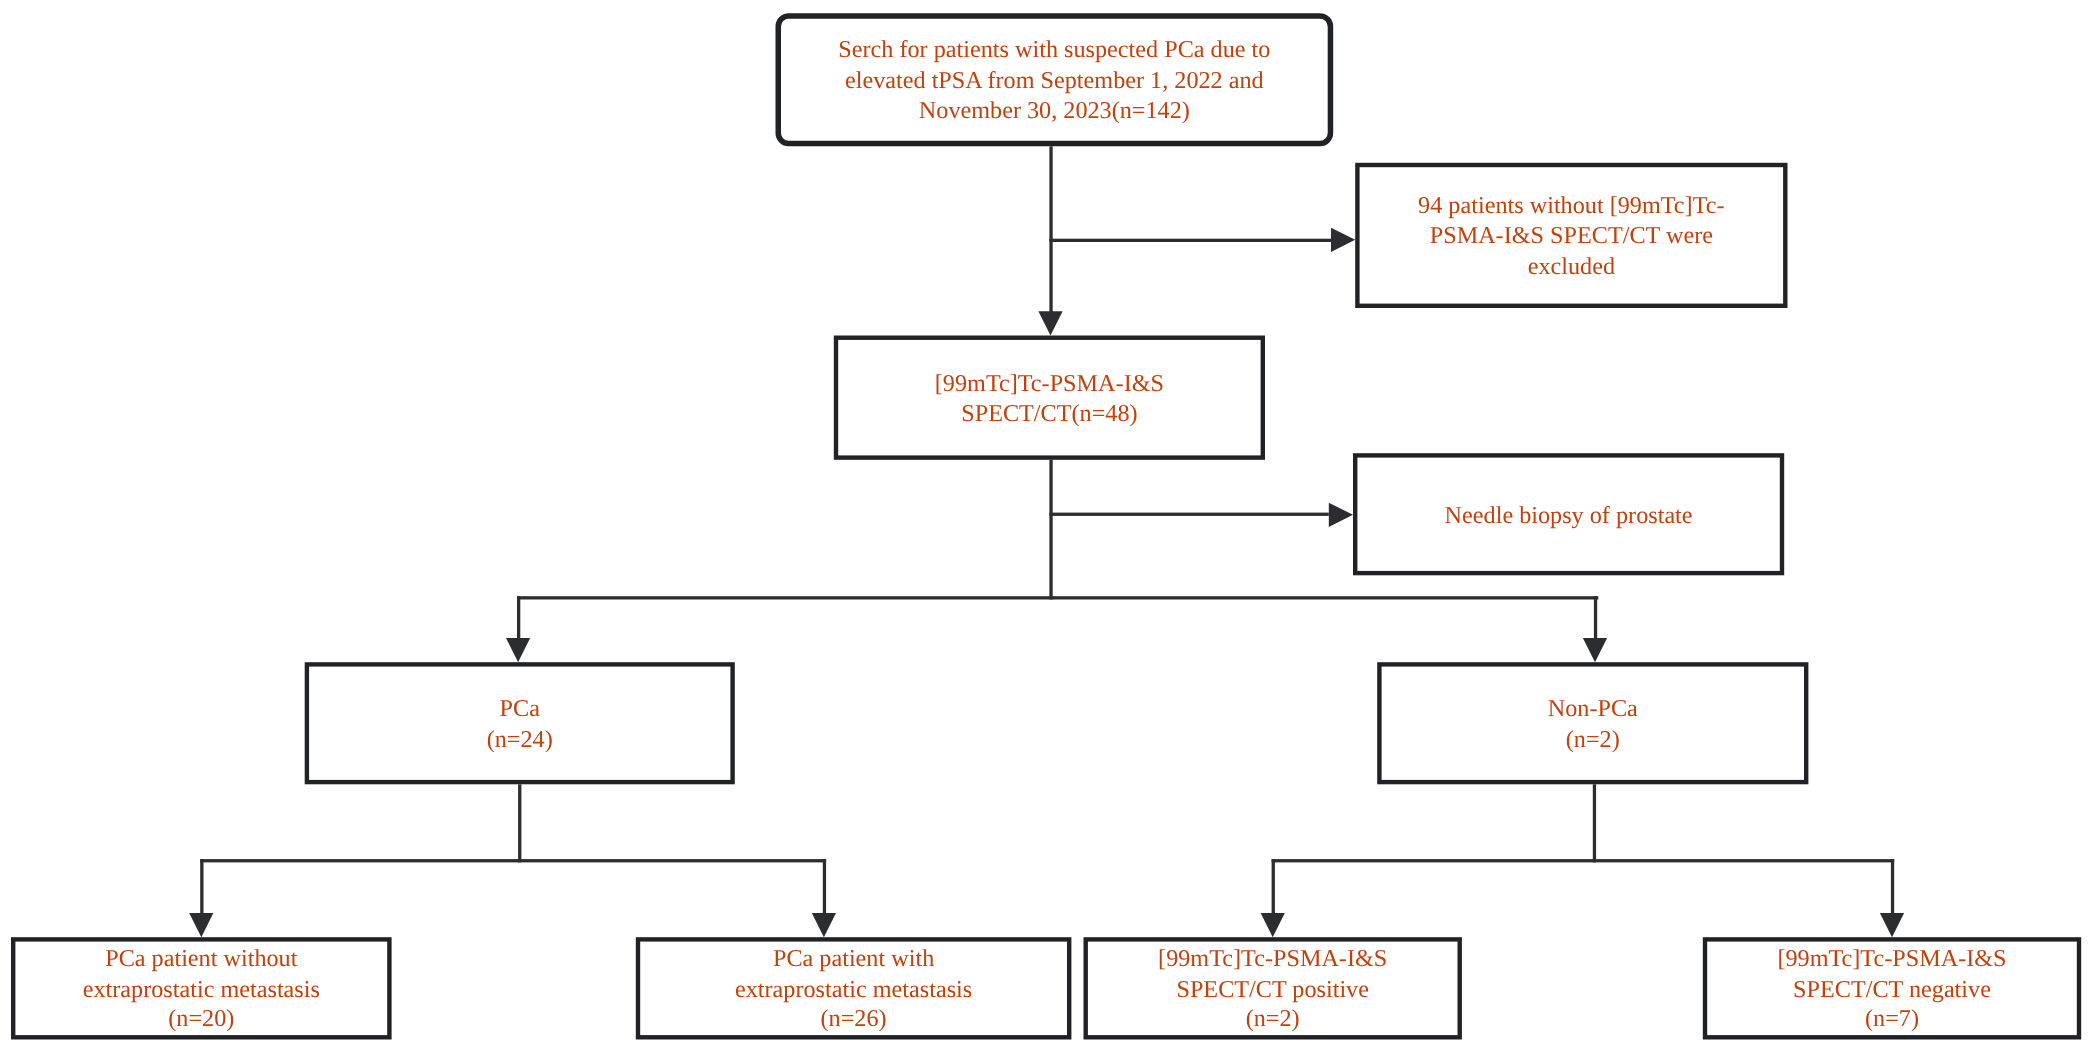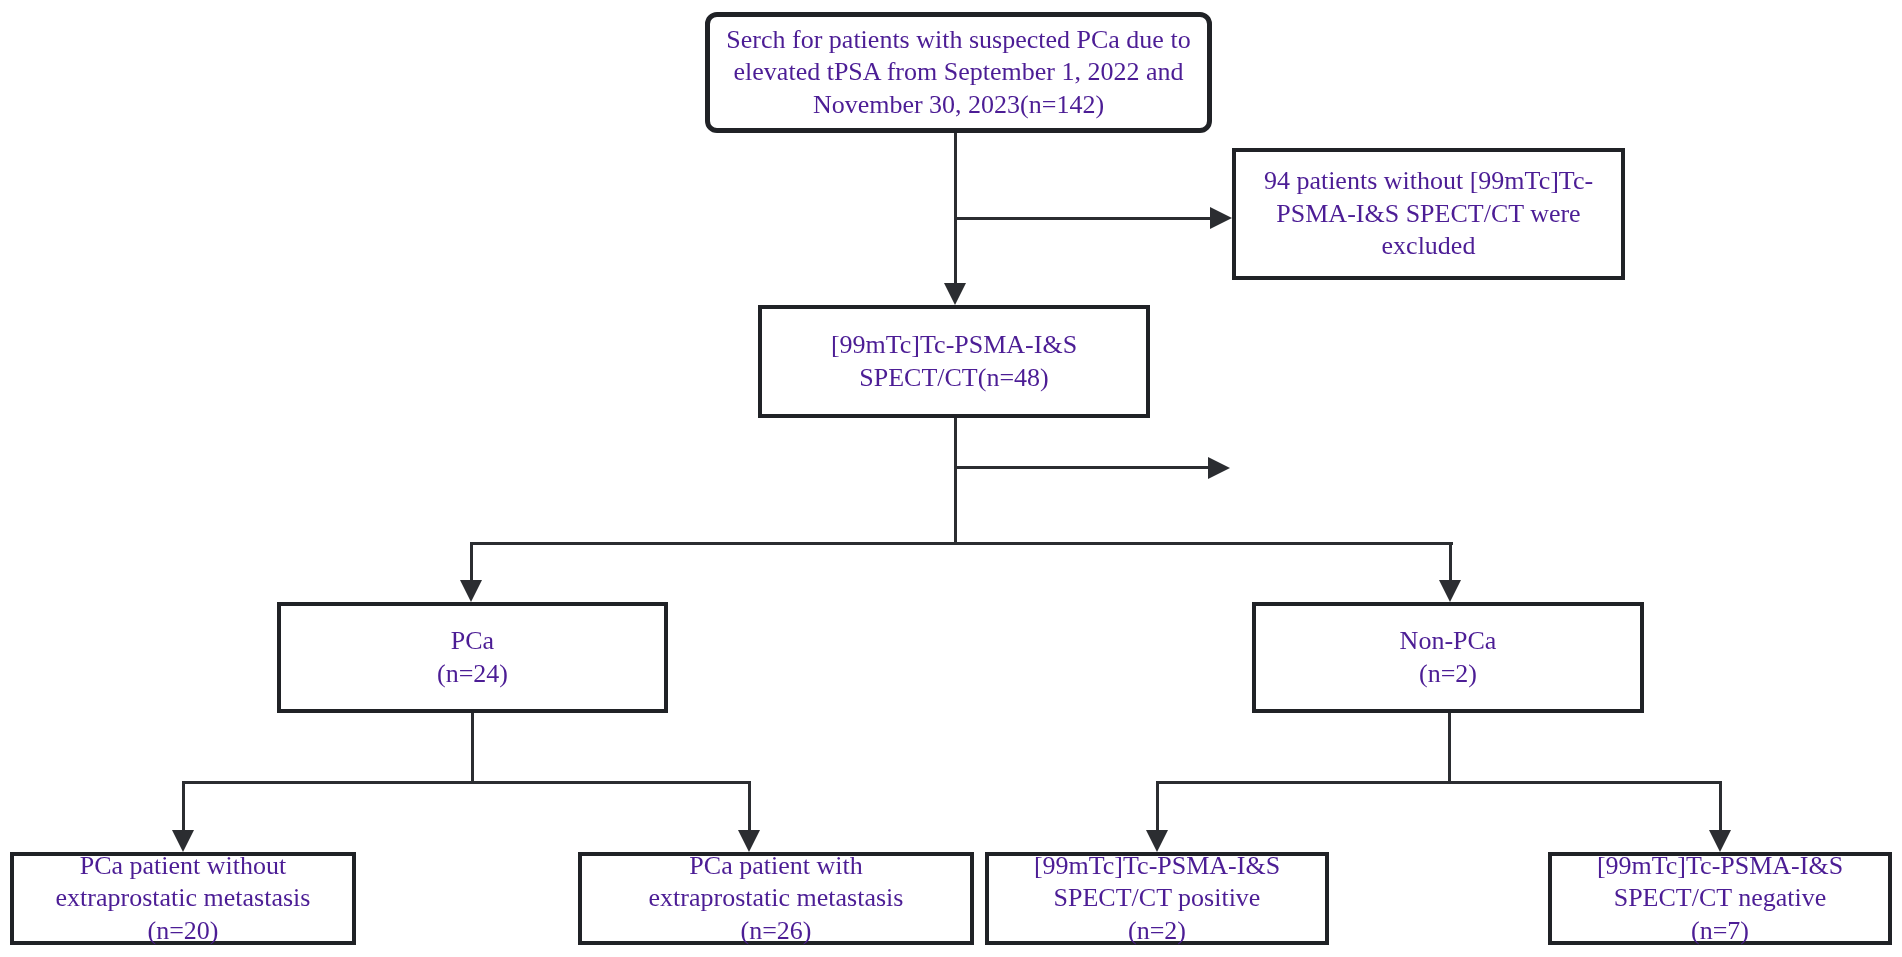--- a/index.html
+++ b/index.html
@@ -24,23 +24,23 @@
     align-items: center;
     justify-content: center;
     text-align: center;
   }
   .node.rounded {
     border-radius: 12px;
     border-width: 5px;
   }
   .node-text {
     white-space: pre-line;
-    font-size: 26px;
+    font-size: 22px;
     line-height: 1.25;
-    color: #4c1d95;
+    color: #c2410c;
     padding: 0 6px;
   }
   .seg {
     position: absolute;
     background: #2b2d31;
   }
   .seg.v { width: 3px; }
   .seg.h { height: 3px; }
   .arrow {
     position: absolute;
@@ -73,20 +73,23 @@
     <div class="node-text">94 patients without [99mTc]Tc-
 PSMA-I&amp;S SPECT/CT were
 excluded</div>
   </div>
 
   <div class="node" style="left:758px;top:305px;width:392px;height:113px">
     <div class="node-text">[99mTc]Tc-PSMA-I&amp;S
 SPECT/CT(n=48)</div>
   </div>
 
+  <div class="node" style="left:1230px;top:412px;width:392px;height:111px">
+    <div class="node-text">Needle biopsy of prostate</div>
+  </div>
 
   <div class="node" style="left:277px;top:602px;width:391px;height:111px">
     <div class="node-text">PCa
 (n=24)</div>
   </div>
 
   <div class="node" style="left:1252px;top:602px;width:392px;height:111px">
     <div class="node-text">Non-PCa
 (n=2)</div>
   </div>

